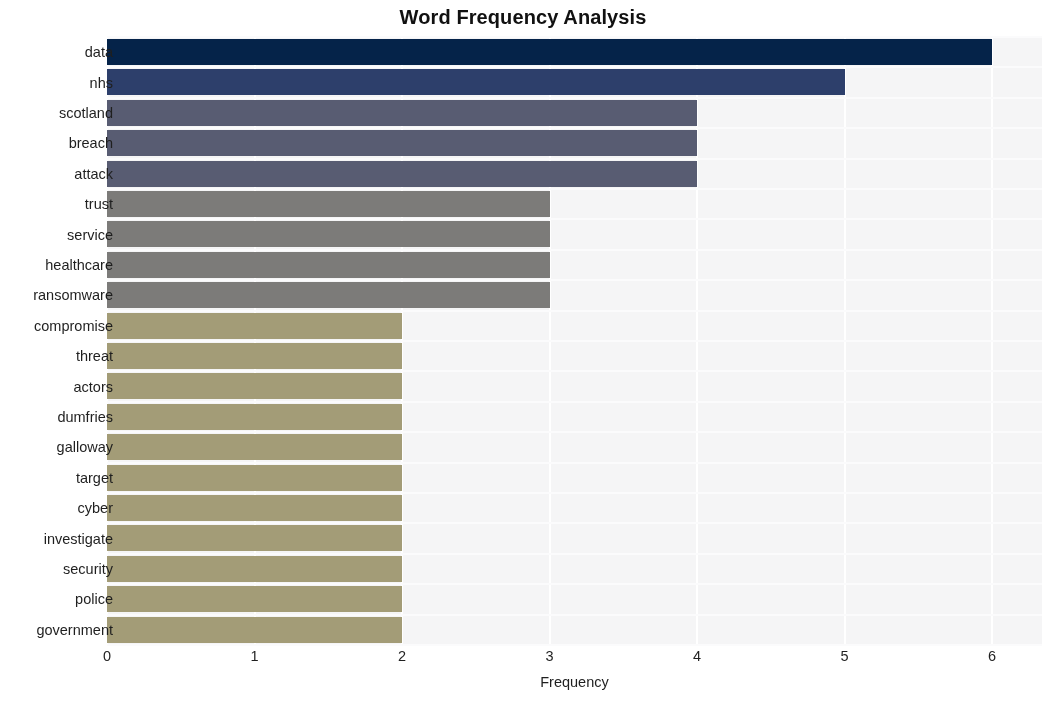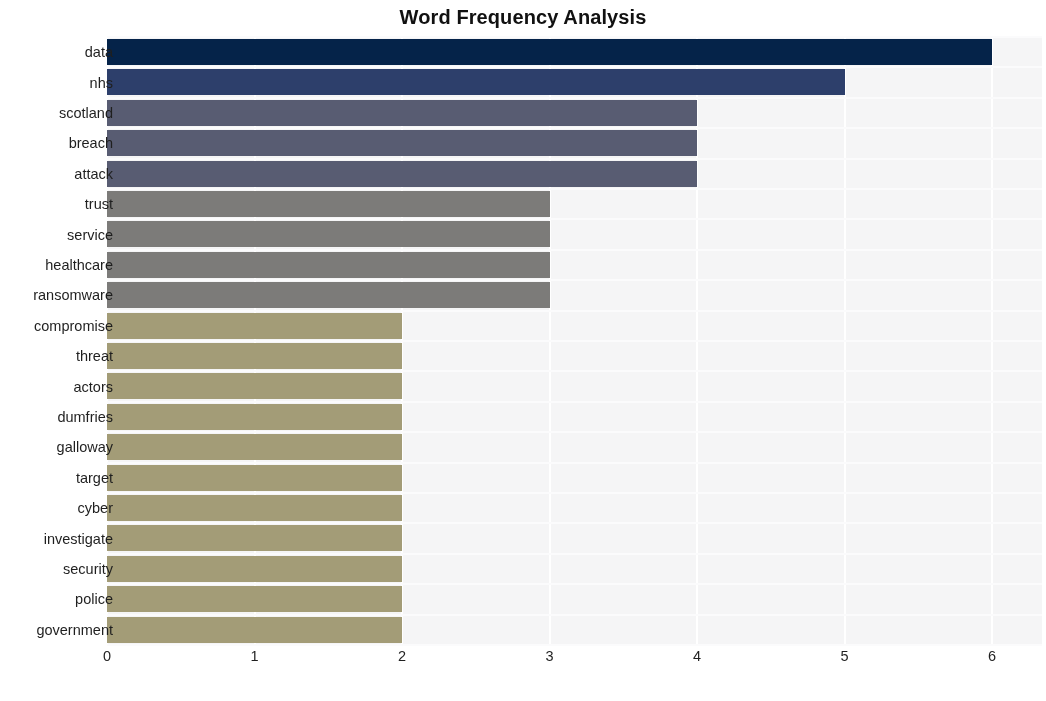--- a/index.html
+++ b/index.html
@@ -242,14 +242,15 @@
   <div id="xticks-layer">
       <div class="xtick" style="left: 0px;">0</div>
       <div class="xtick" style="left: 147.5px;">1</div>
       <div class="xtick" style="left: 295px;">2</div>
       <div class="xtick" style="left: 442.5px;">3</div>
       <div class="xtick" style="left: 590px;">4</div>
       <div class="xtick" style="left: 737.5px;">5</div>
       <div class="xtick" style="left: 885px;">6</div>
     </div>
 
+  <div id="xaxis-label">Frequency</div>
 
 </div>
 
 </body></html>

